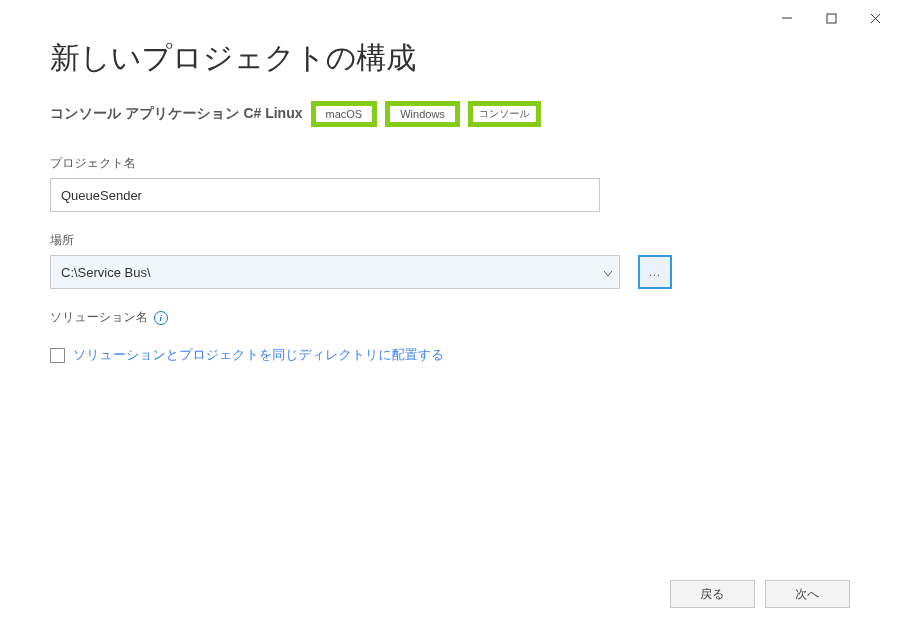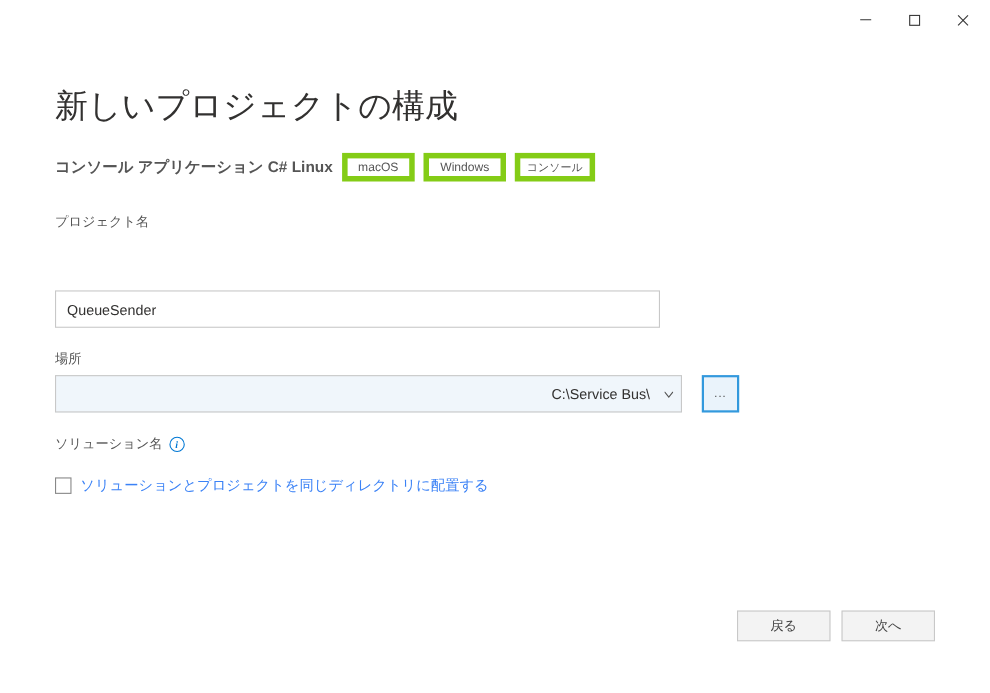--- a/index.html
+++ b/index.html
@@ -32,21 +32,20 @@
       cursor: pointer;
     }
     .content {
       padding: 38px 50px 0 50px;
     }
     .page-title {
       font-size: 30px;
       font-weight: 400;
       color: #323130;
       margin-bottom: 22px;
-      margin-top: 38px;
     }
     .subtitle-row {
       display: flex;
       align-items: center;
       gap: 8px;
       margin-bottom: 28px;
       color: #555;
       font-size: 14px;
     }
     .subtitle-text {
@@ -92,21 +91,20 @@
     }
     .text-input {
       width: 550px;
       height: 34px;
       border: 1px solid #c8c8c8;
       padding: 0 10px;
       font-size: 13px;
       color: #323130;
       outline: none;
       font-family: inherit;
-      margin-top: 48px;
     }
     .field-group {
       margin-bottom: 20px;
     }
     .location-row {
       display: flex;
       align-items: center;
       gap: 18px;
     }
     .combo-wrap {
@@ -116,21 +114,20 @@
     .combo-input {
       width: 100%;
       height: 34px;
       border: 1px solid #c8c8c8;
       background: #f0f6fb;
       padding: 0 28px 0 10px;
       font-size: 13px;
       color: #323130;
       outline: none;
       font-family: inherit;
-      text-align: right;
     }
     .combo-arrow {
       position: absolute;
       right: 8px;
       top: 50%;
       transform: translateY(-50%);
       pointer-events: none;
     }
     .browse-btn {
       width: 34px;
@@ -157,21 +154,21 @@
       border: 1px solid #888;
       background: #fff;
       cursor: pointer;
     }
     .checkbox-label {
       font-size: 13px;
       color: #3b82f6;
     }
     .footer {
       position: absolute;
-      bottom: 47px;
+      bottom: 22px;
       right: 50px;
       display: flex;
       gap: 10px;
     }
     .nav-btn {
       width: 85px;
       height: 28px;
       border: 1px solid #c8c8c8;
       background: #f3f3f3;
       color: #444;

